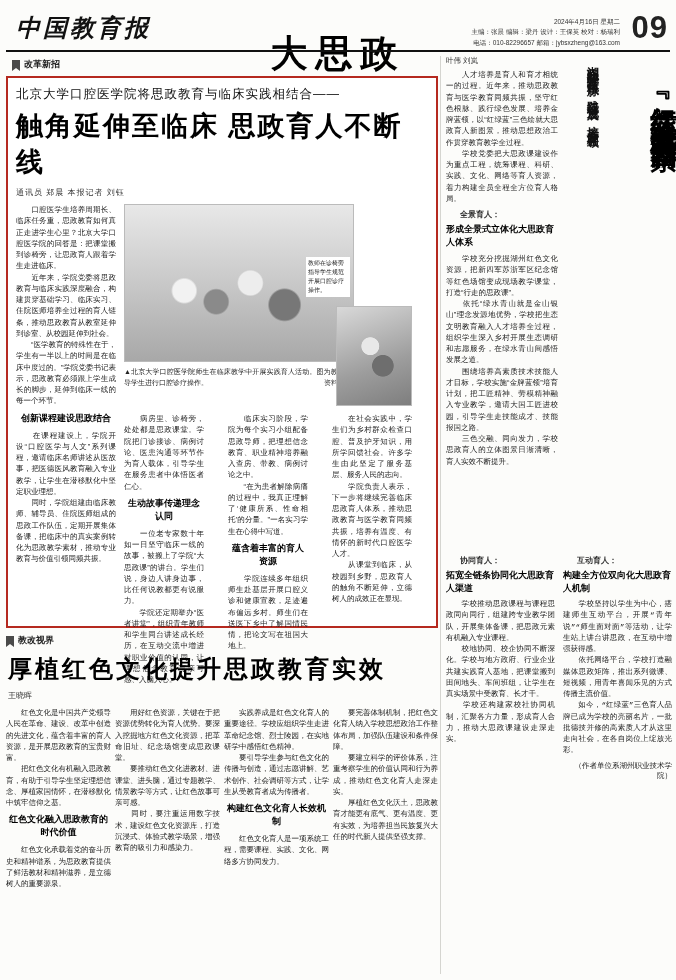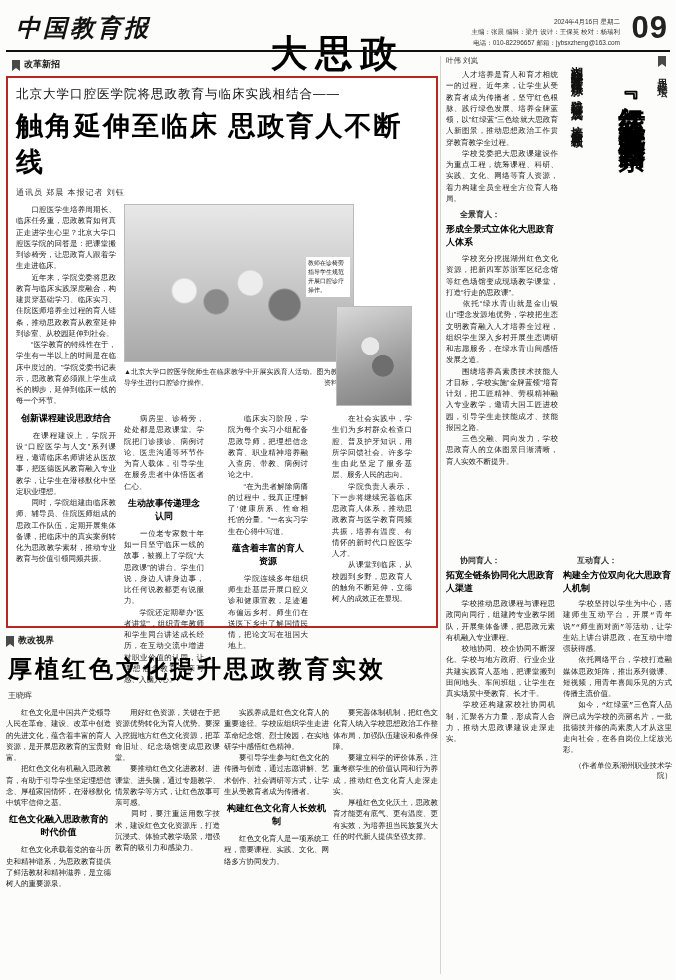--- a/index.html
+++ b/index.html
@@ -85,21 +85,21 @@
   .subhead { font-size:9px; font-weight:bold; text-align:center; margin:5px 0; color:#000; }
   
   .bottom-article { position:absolute; left:6px; top:634px; width:432px; height:342px; }
   .b-headline { font-size:24px; font-weight:900; letter-spacing:3px; margin:6px 0 5px 2px; color:#000; }
   .b-author { font-size:8px; color:#333; margin:0 0 6px 2px; }
   .b-cols { display:flex; gap:4px; height:248px; }
   .bcol { flex:1; overflow:hidden; }
   
   .v-divider { position:absolute; left:440px; top:56px; height:918px; width:1px; background:#d5d5d0; }
   .right-col { position:absolute; left:446px; top:56px; width:226px; height:920px; }
-  .rc-top { display:flex; gap:5px; height:488px; }
+  .rc-top { display:flex; gap:21px; height:488px; }
   .rc-text { width:112px; flex:none; overflow:hidden; }
   .rc-byline { font-size:7.5px; color:#333; margin-bottom:3px; }
   .rc-label { font-size:8px; font-weight:bold; color:#333; text-indent:14px; margin-top:5px; }
   .rc-subhead { font-size:9px; font-weight:bold; margin:3px 0 4px 0; color:#000; }
   .v-kicker {
     width:20px; flex:none; writing-mode:vertical-rl;
     font-size:12px; font-weight:bold; letter-spacing:2px; color:#111; line-height:1.1;
   }
   .v-headline {
     width:58px; flex:none; writing-mode:vertical-rl;
@@ -208,21 +208,21 @@
 　　厚植红色文化沃土，思政教育才能更有底气、更有温度、更有实效，为培养担当民族复兴大任的时代新人提供坚强支撑。</div>
     </div>
   </div>
 </div>
 
 <div class="v-divider"></div>
 <div class="right-col">
   <div class="rc-top">
     <div class="rc-text">
       <div class="rc-byline">叶伟 刘岚</div>
-      <div class="bt">　　人才培养是育人和育才相统一的过程。近年来，让学生从受教育者成为传播者，坚守红色根脉、践行绿色发展、培养金牌蓝领，以“红绿蓝”三色绘就大思政育人新图景，推动思想政治工作贯穿教育教学全过程。
+      <div class="bt">　　人才培养是育人和育才相统一的过程。近年来，推动思政教育与医学教育同频共振，坚守红色根脉、践行绿色发展、培养金牌蓝领，以“红绿蓝”三色绘就大思政育人新图景，推动思想政治工作贯穿教育教学全过程。
 　　学校党委把大思政课建设作为重点工程，统筹课程、科研、实践、文化、网络等育人资源，着力构建全员全程全方位育人格局。</div>
       <div class="rc-label">全景育人：</div>
       <div class="rc-subhead">形成全景式立体化大思政育人体系</div>
       <div class="bt">　　学校充分挖掘湖州红色文化资源，把新四军苏浙军区纪念馆等红色场馆变成现场教学课堂，打造“行走的思政课”。
 　　依托“绿水青山就是金山银山”理念发源地优势，学校把生态文明教育融入人才培养全过程，组织学生深入乡村开展生态调研和志愿服务，在绿水青山间感悟发展之道。
 　　围绕培养高素质技术技能人才目标，学校实施“金牌蓝领”培育计划，把工匠精神、劳模精神融入专业教学，邀请大国工匠进校园，引导学生走技能成才、技能报国之路。
 　　三色交融、同向发力，学校思政育人的立体图景日渐清晰，育人实效不断提升。</div>
     </div>
     <div class="v-kicker">湖州职院坚守红色根脉、践行绿色发展、培养金牌蓝领</div>
     <div class="v-headline">『红绿蓝』绘就大思政育人新图景</div>

